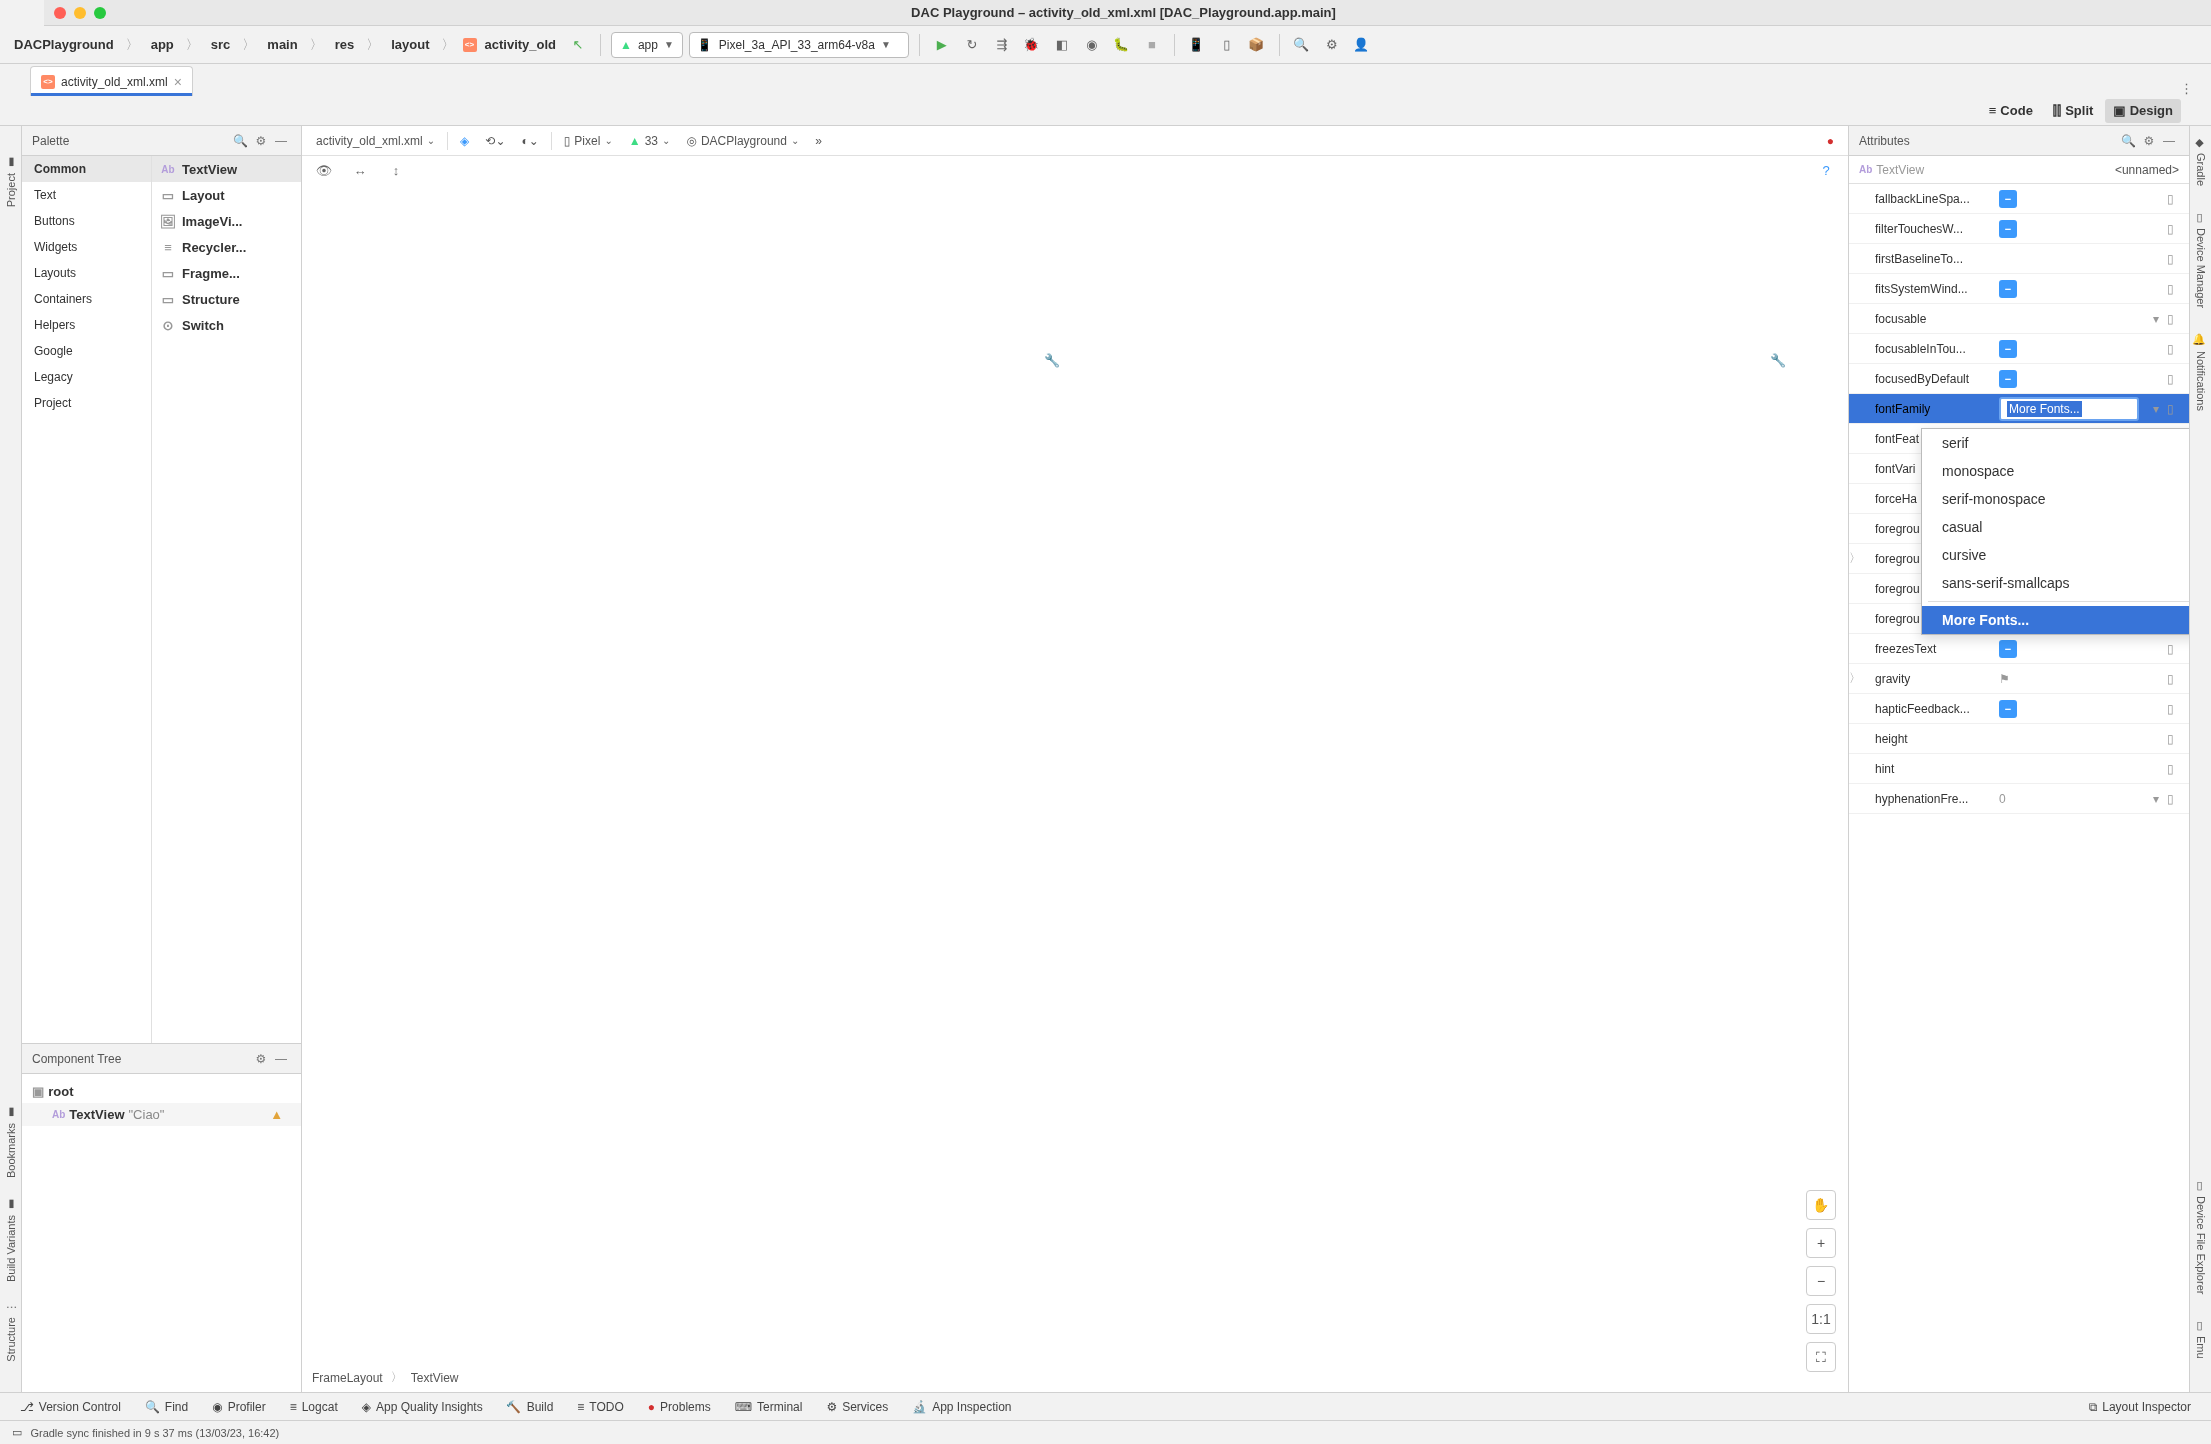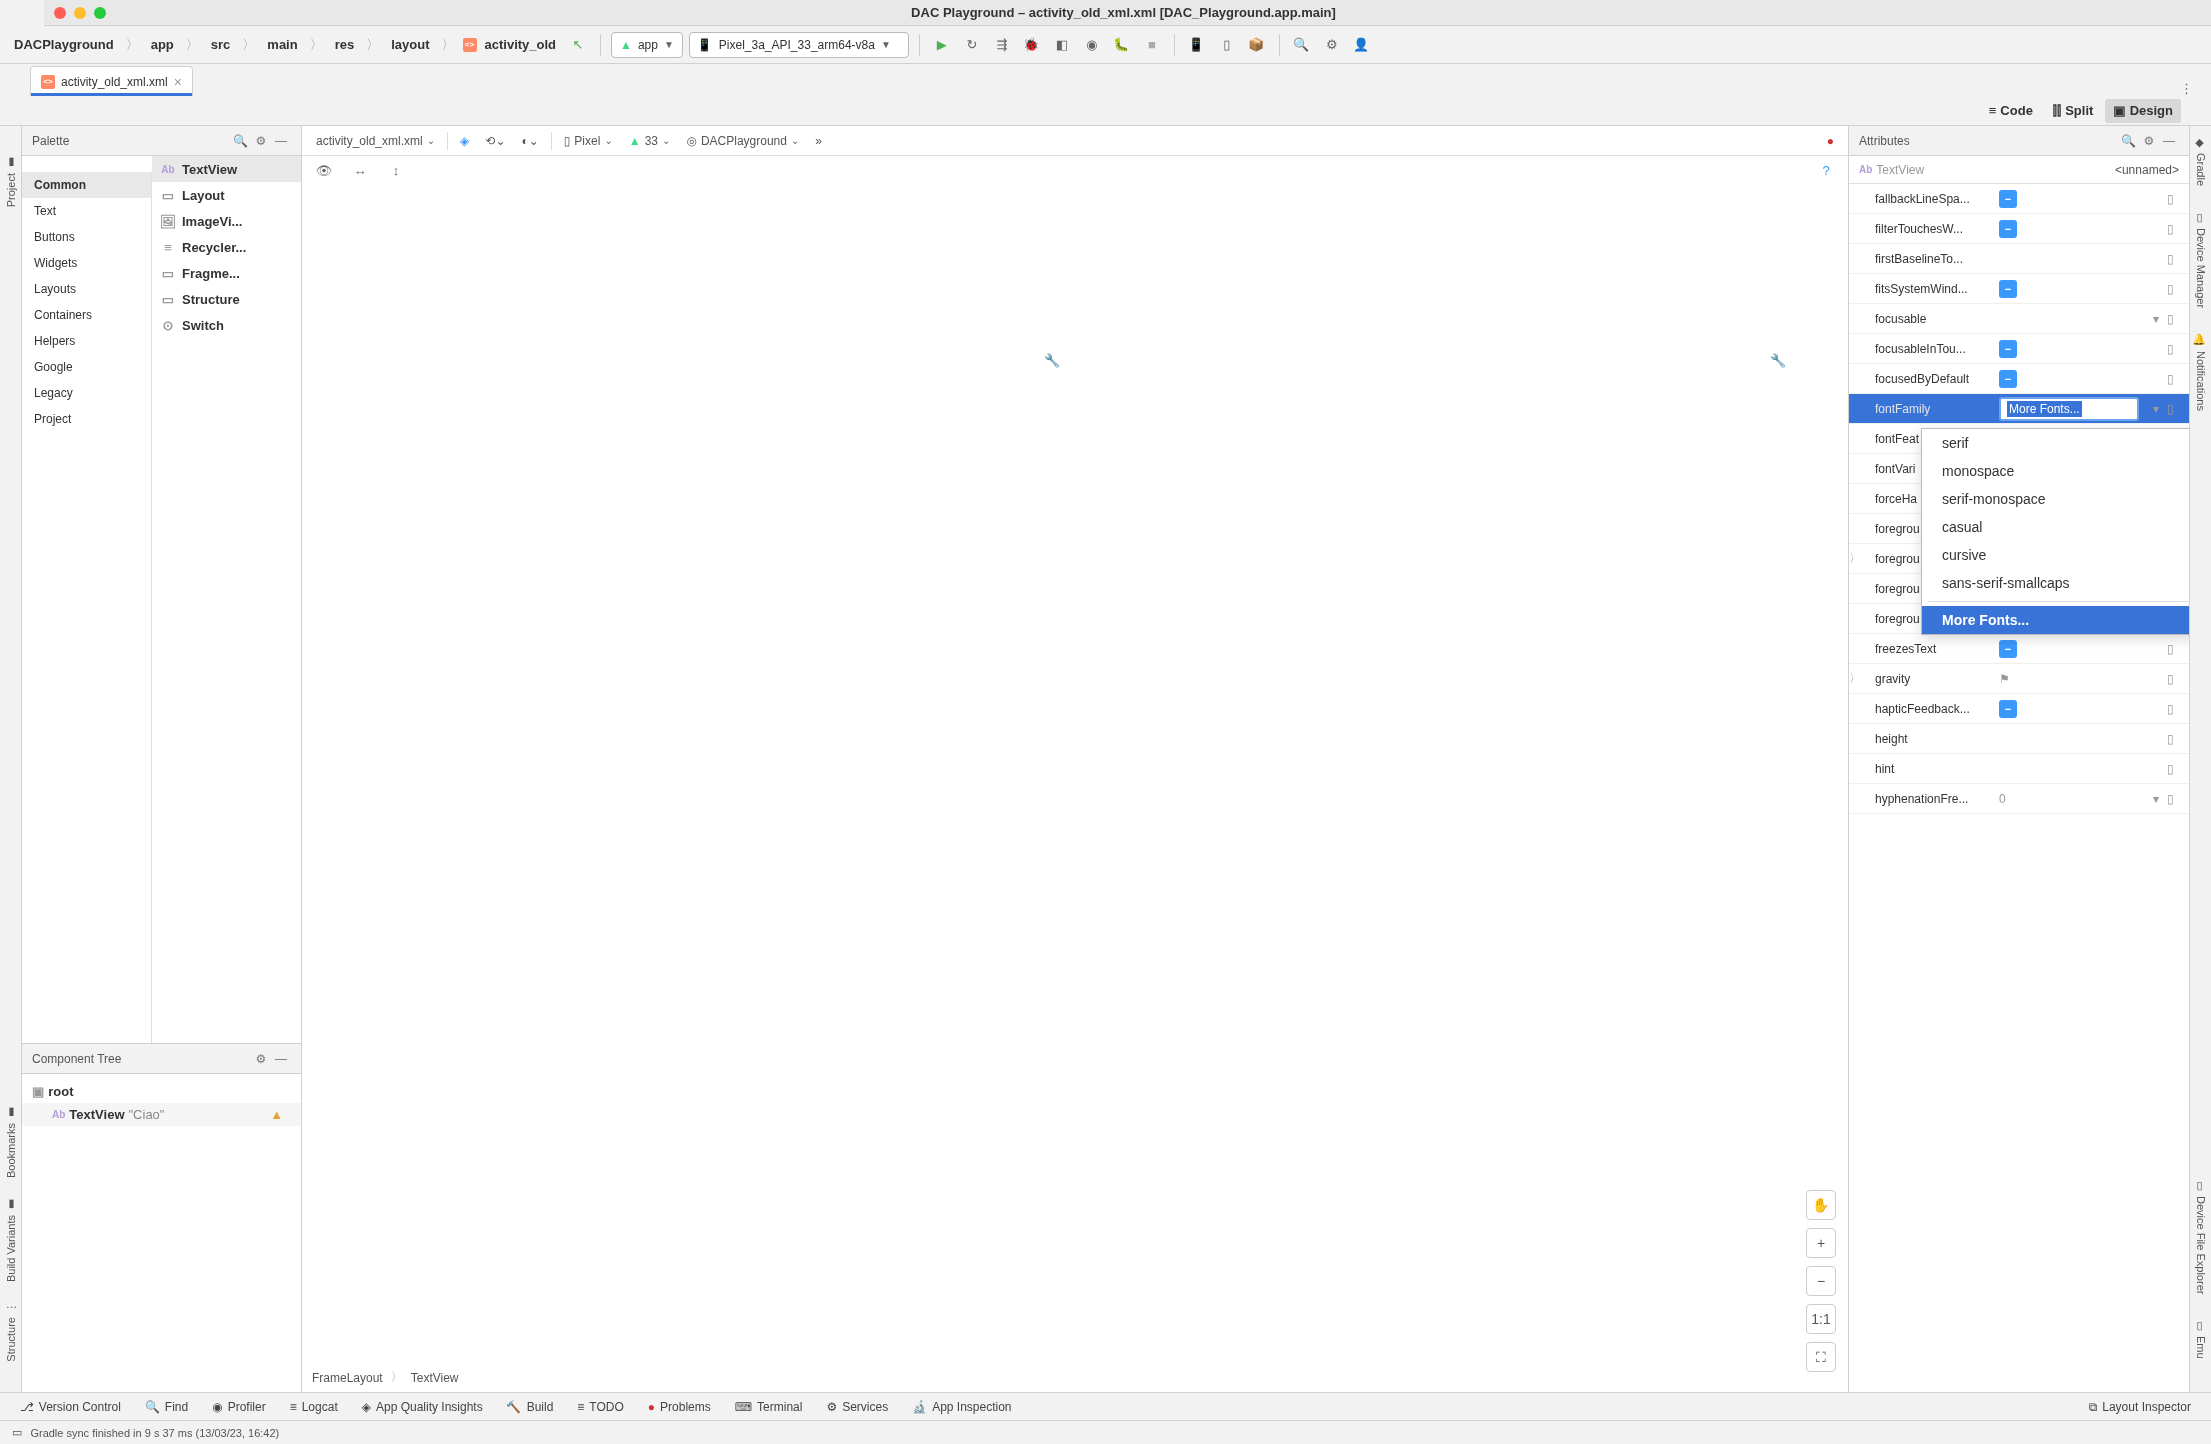--- a/index.html
+++ b/index.html
@@ -45,21 +45,21 @@
 .rail-label { writing-mode: vertical-lr; transform: rotate(180deg); font-size: 11px; color: #555; display: flex; align-items: center; gap: 4px; cursor: pointer; }
 .right-rail { width: 22px; background: #f2f2f2; border-left: 1px solid #d0d0d0; display: flex; flex-direction: column; align-items: center; padding-top: 10px; gap: 25px; }
 .rail-label-r { writing-mode: vertical-lr; font-size: 11px; color: #555; cursor: pointer; display: flex; align-items: center; gap: 4px; }
 
 
 .palette-panel { width: 280px; background: #fff; border-right: 1px solid #d0d0d0; display: flex; flex-direction: column; }
 .panel-header { height: 30px; border-bottom: 1px solid #d0d0d0; display: flex; align-items: center; padding: 0 10px; font-size: 12px; color: #555; background: #f2f2f2; }
 .panel-header .hdr-label { flex: 1; }
 .panel-header .hdr-icon { width: 20px; text-align: center; color: #777; cursor: pointer; }
 .palette-body { flex: 1; display: flex; overflow: hidden; }
-.palette-cats { width: 130px; border-right: 1px solid #e0e0e0; overflow-y: auto; margin-top: 16px; }
+.palette-cats { width: 130px; border-right: 1px solid #e0e0e0; overflow-y: auto; }
 .cat-item { padding: 6px 12px; font-size: 12px; cursor: pointer; }
 .cat-item.selected { background: #e8e8e8; font-weight: 600; }
 .palette-items { flex: 1; overflow-y: auto; }
 .pal-item { padding: 5px 8px; font-size: 13px; display: flex; align-items: center; gap: 6px; cursor: pointer; font-weight: 600; color: #333; }
 .pal-item.selected { background: #e8e8e8; }
 .pal-icon { width: 16px; height: 16px; display: flex; align-items: center; justify-content: center; color: #999; }
 
 
 .comp-tree { border-top: 1px solid #d0d0d0; }
 .tree-body { padding: 6px 0; }
@@ -85,21 +85,21 @@
 .attr-subheader { height: 28px; border-bottom: 1px solid #e0e0e0; display: flex; align-items: center; padding: 0 10px; font-size: 12px; }
 .attr-subheader .left { display: flex; align-items: center; gap: 4px; color: #999; flex: 1; }
 .attr-subheader .right { color: #555; }
 .attr-list { flex: 1; overflow-y: auto; position: relative; }
 .attr-row { height: 30px; display: flex; align-items: center; font-size: 12px; border-bottom: 1px solid #f0f0f0; }
 .attr-name { width: 130px; padding-left: 12px; color: #333; white-space: nowrap; overflow: hidden; text-overflow: ellipsis; }
 .attr-value { flex: 1; padding: 0 6px; display: flex; align-items: center; }
 .attr-flag { width: 22px; color: #999; }
 .attr-drop { width: 22px; color: #999; text-align: center; }
 .attr-row.selected { background: #3874d8; color: #fff; }
-.attr-row.selected .attr-name { color: #e5e5e5; }
+.attr-row.selected .attr-name { color: #000000; }
 .blue-box { width: 18px; height: 18px; background: #3b99fc; border-radius: 3px; display: flex; align-items: center; justify-content: center; color: #fff; font-size: 11px; font-weight: bold; }
 .attr-input { border: 2px solid #6aa3f0; background: #fff; height: 24px; padding: 0 6px; display: flex; align-items: center; font-size: 12px; flex: 1; border-radius: 3px; }
 .attr-input .sel-text { background: #3874d8; color: #fff; padding: 1px 2px; }
 .expand-chev { width: 14px; color: #999; }
 
 
 .dropdown-menu { position: absolute; left: 72px; top: 244px; width: 290px; background: #fff; border: 1px solid #bbb; box-shadow: 0 4px 12px rgba(0,0,0,0.15); z-index: 100; }
 .dd-item { padding: 6px 20px; font-size: 14px; cursor: pointer; }
 .dd-item.selected { background: #3874d8; color: #fff; font-weight: 600; }
 .dd-sep { height: 1px; background: #ddd; margin: 4px 6px; }

